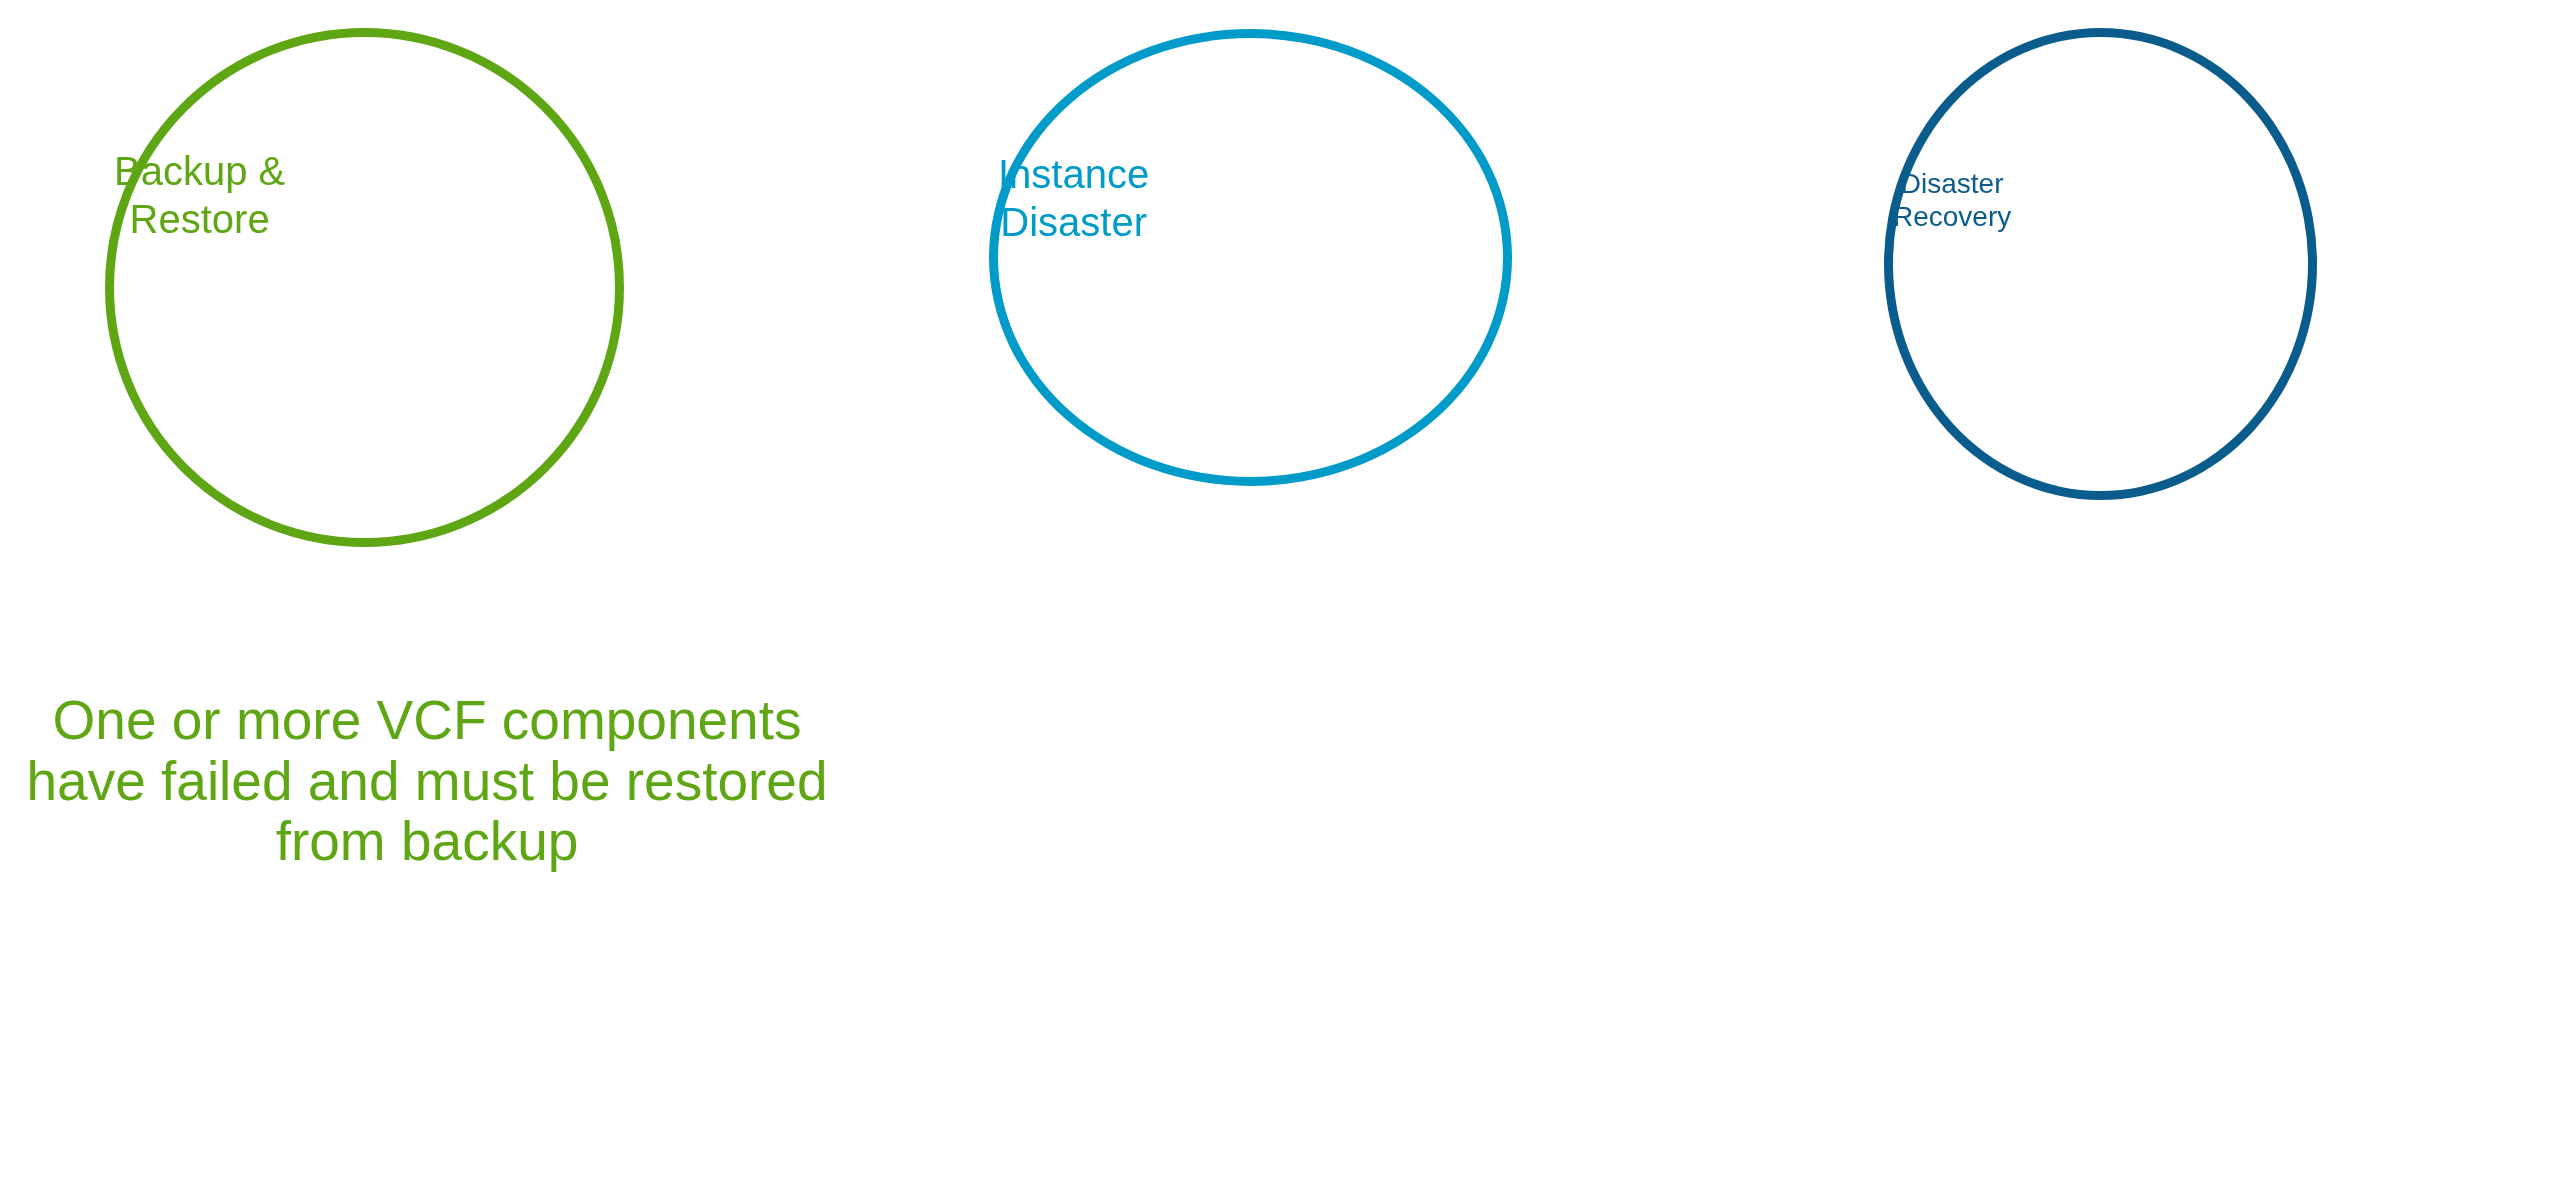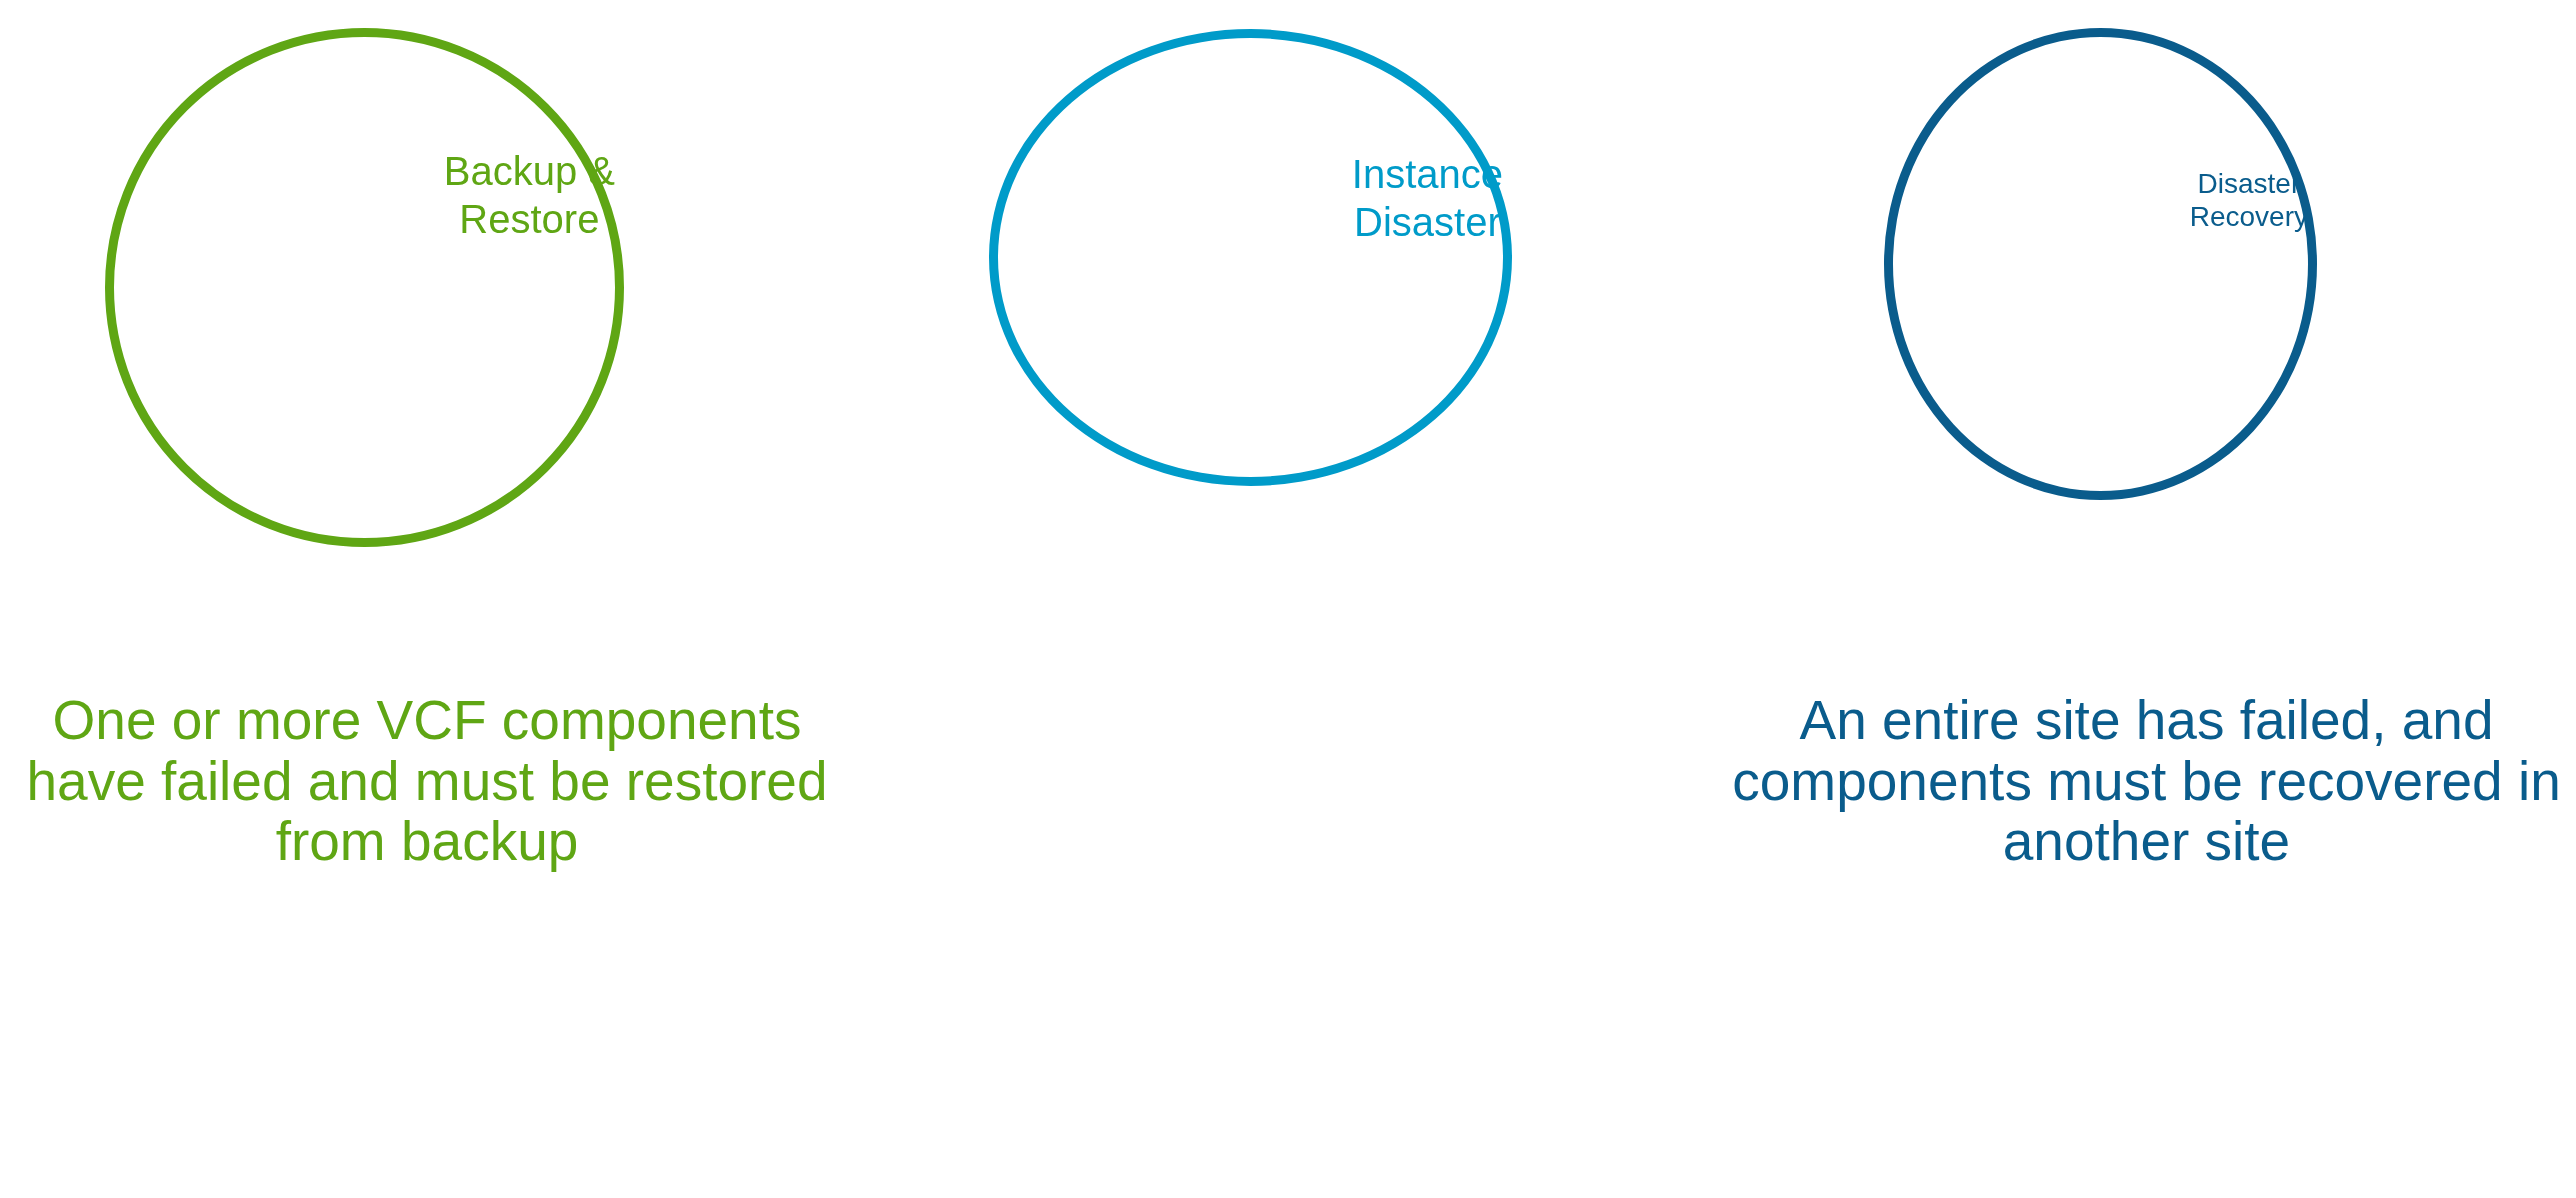--- a/index.html
+++ b/index.html
@@ -42,21 +42,21 @@
     height: 614px;
   }
   .circle {
     position: absolute;
     border-style: solid;
     border-radius: 50%;
     box-sizing: border-box;
     background: transparent;
     display: flex;
     align-items: center;
-    justify-content: flex-end;
+    justify-content: flex-start;
   }
 
   .circle-backup {
     left: 105px;
     top: 28px;
     width: 519px;
     height: 519px;
     border-width: 9.6px;
     border-color: #5FA614;
   }
@@ -141,17 +141,16 @@
     </div>
   </div>
 
   <div class="column col-disaster">
     <div class="circle-area">
       <div class="circle circle-disaster">
         <span class="circle-label">Disaster
 Recovery</span>
       </div>
     </div>
-    <div class="description">An entire site has failed, and components must be recovered in another site</div>
   </div>
 
 </div>
 
 
 </body></html>

